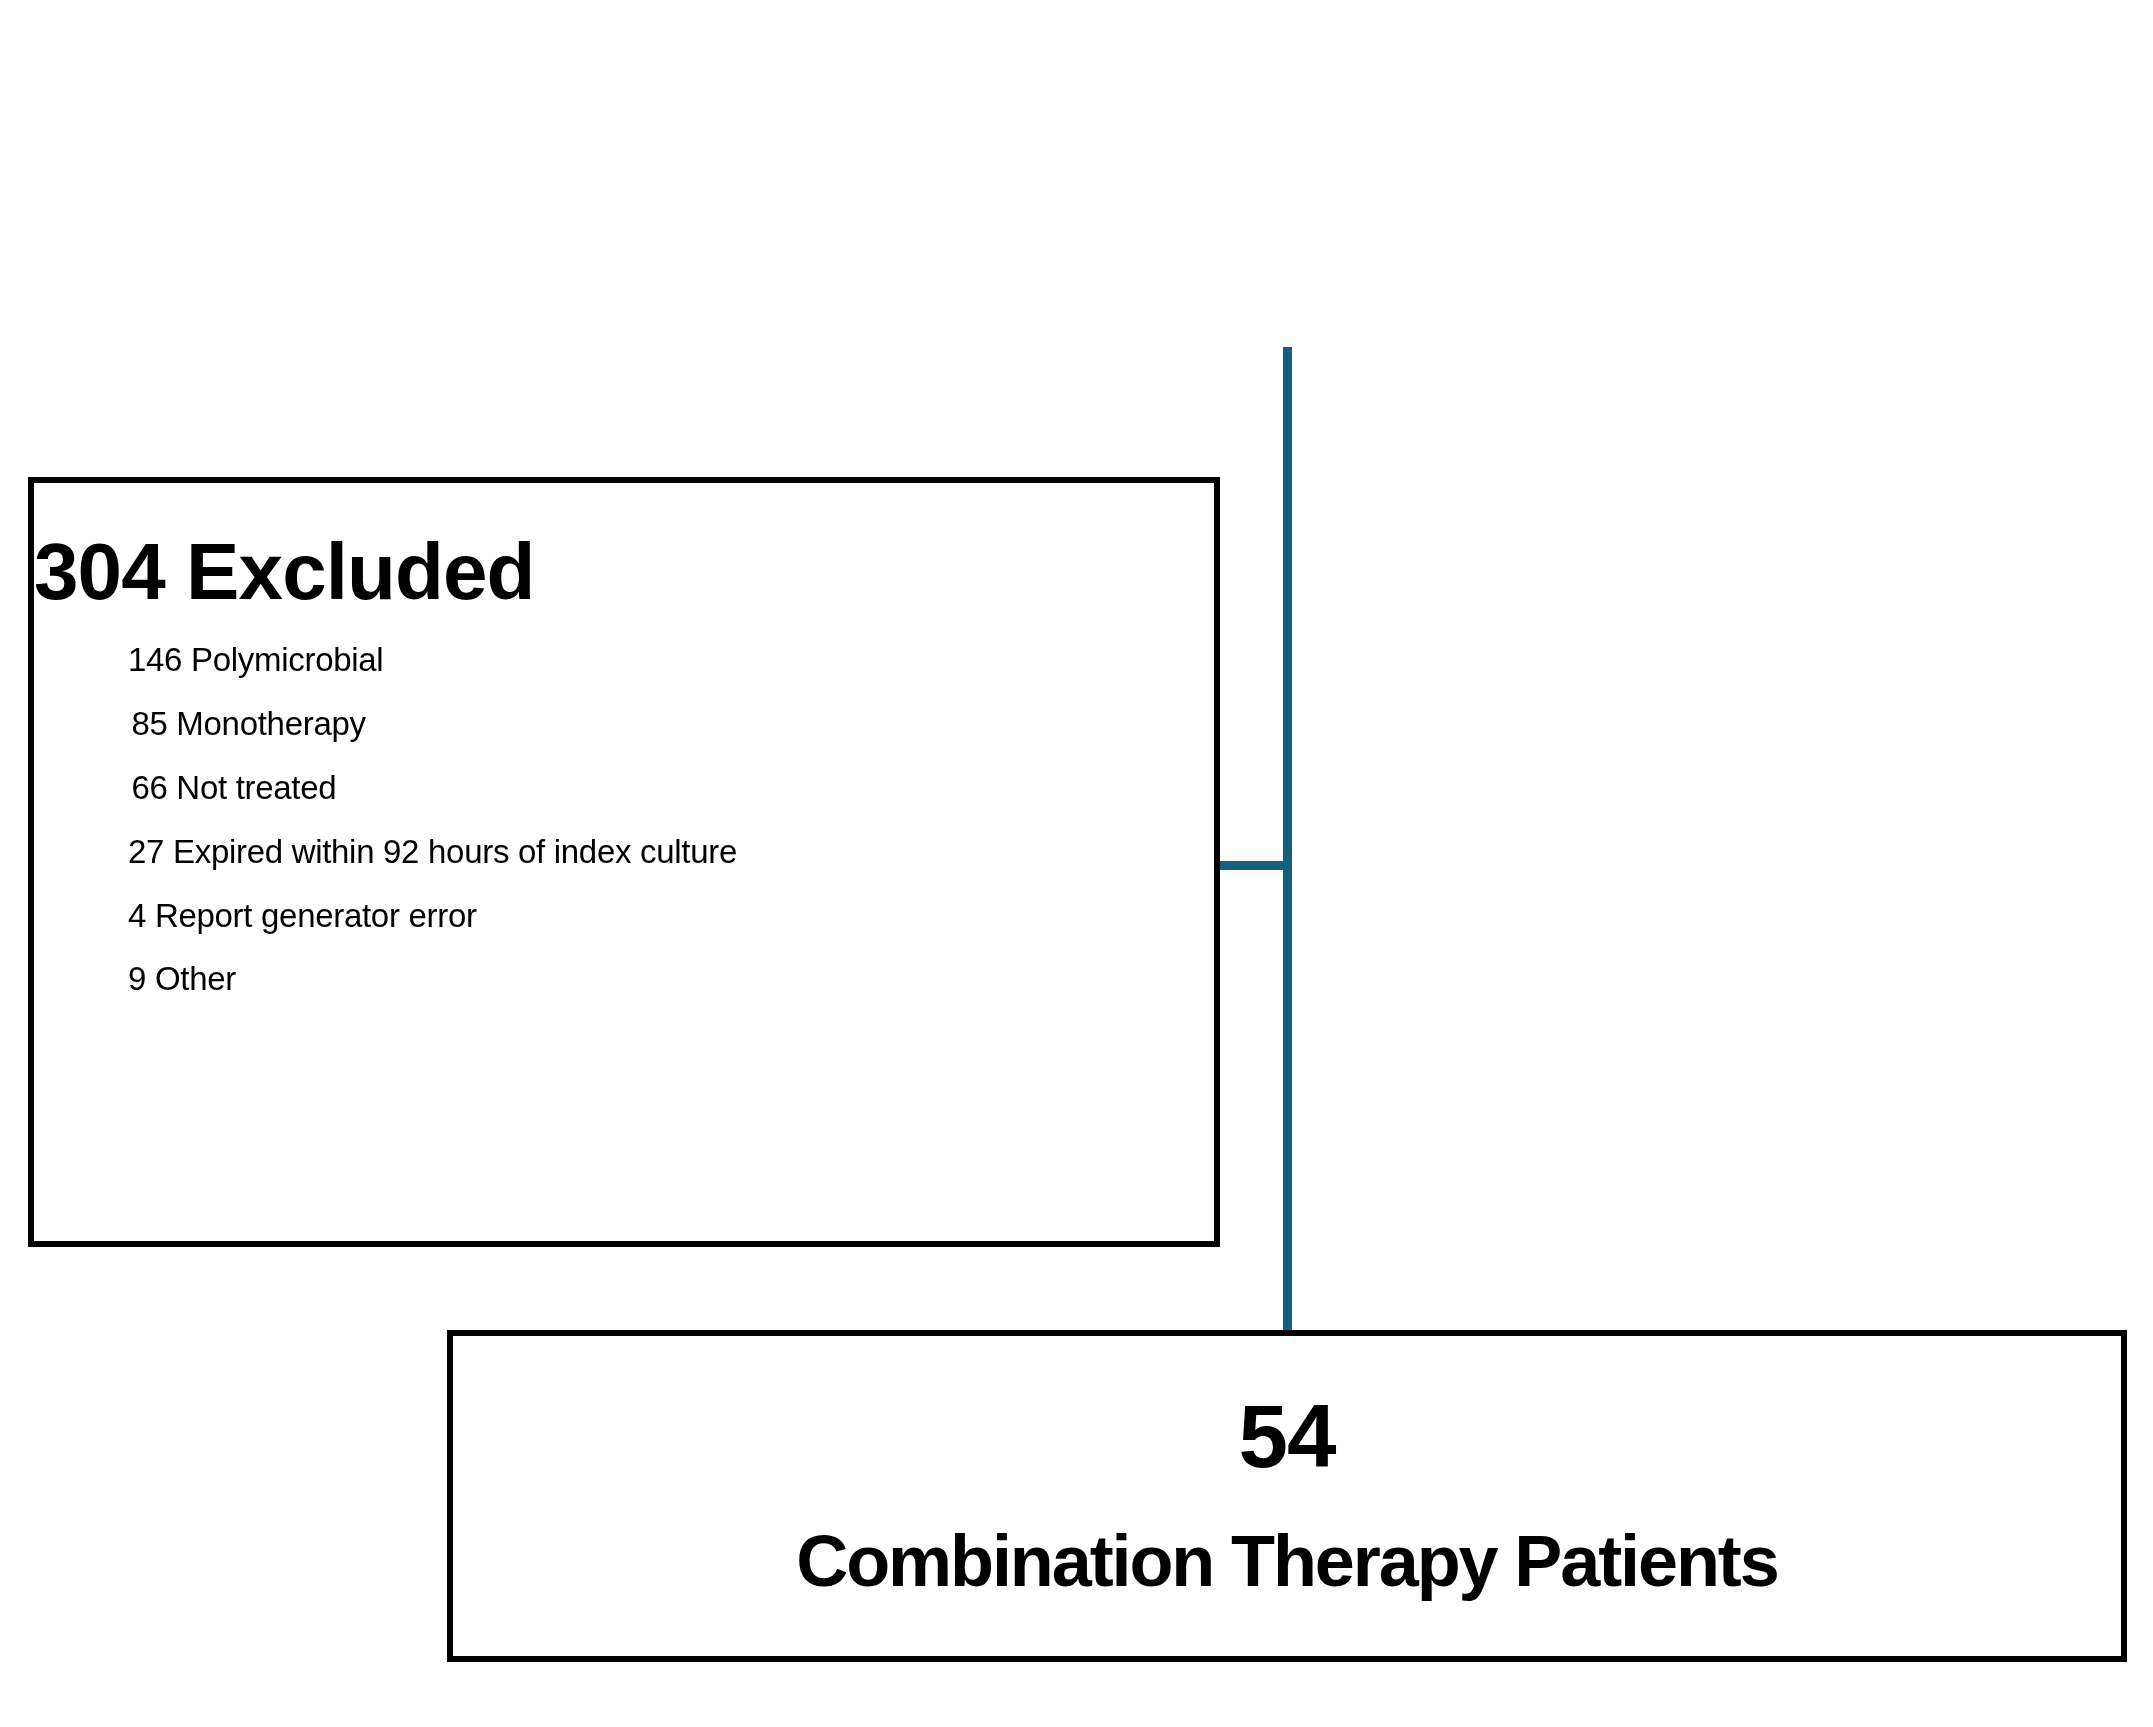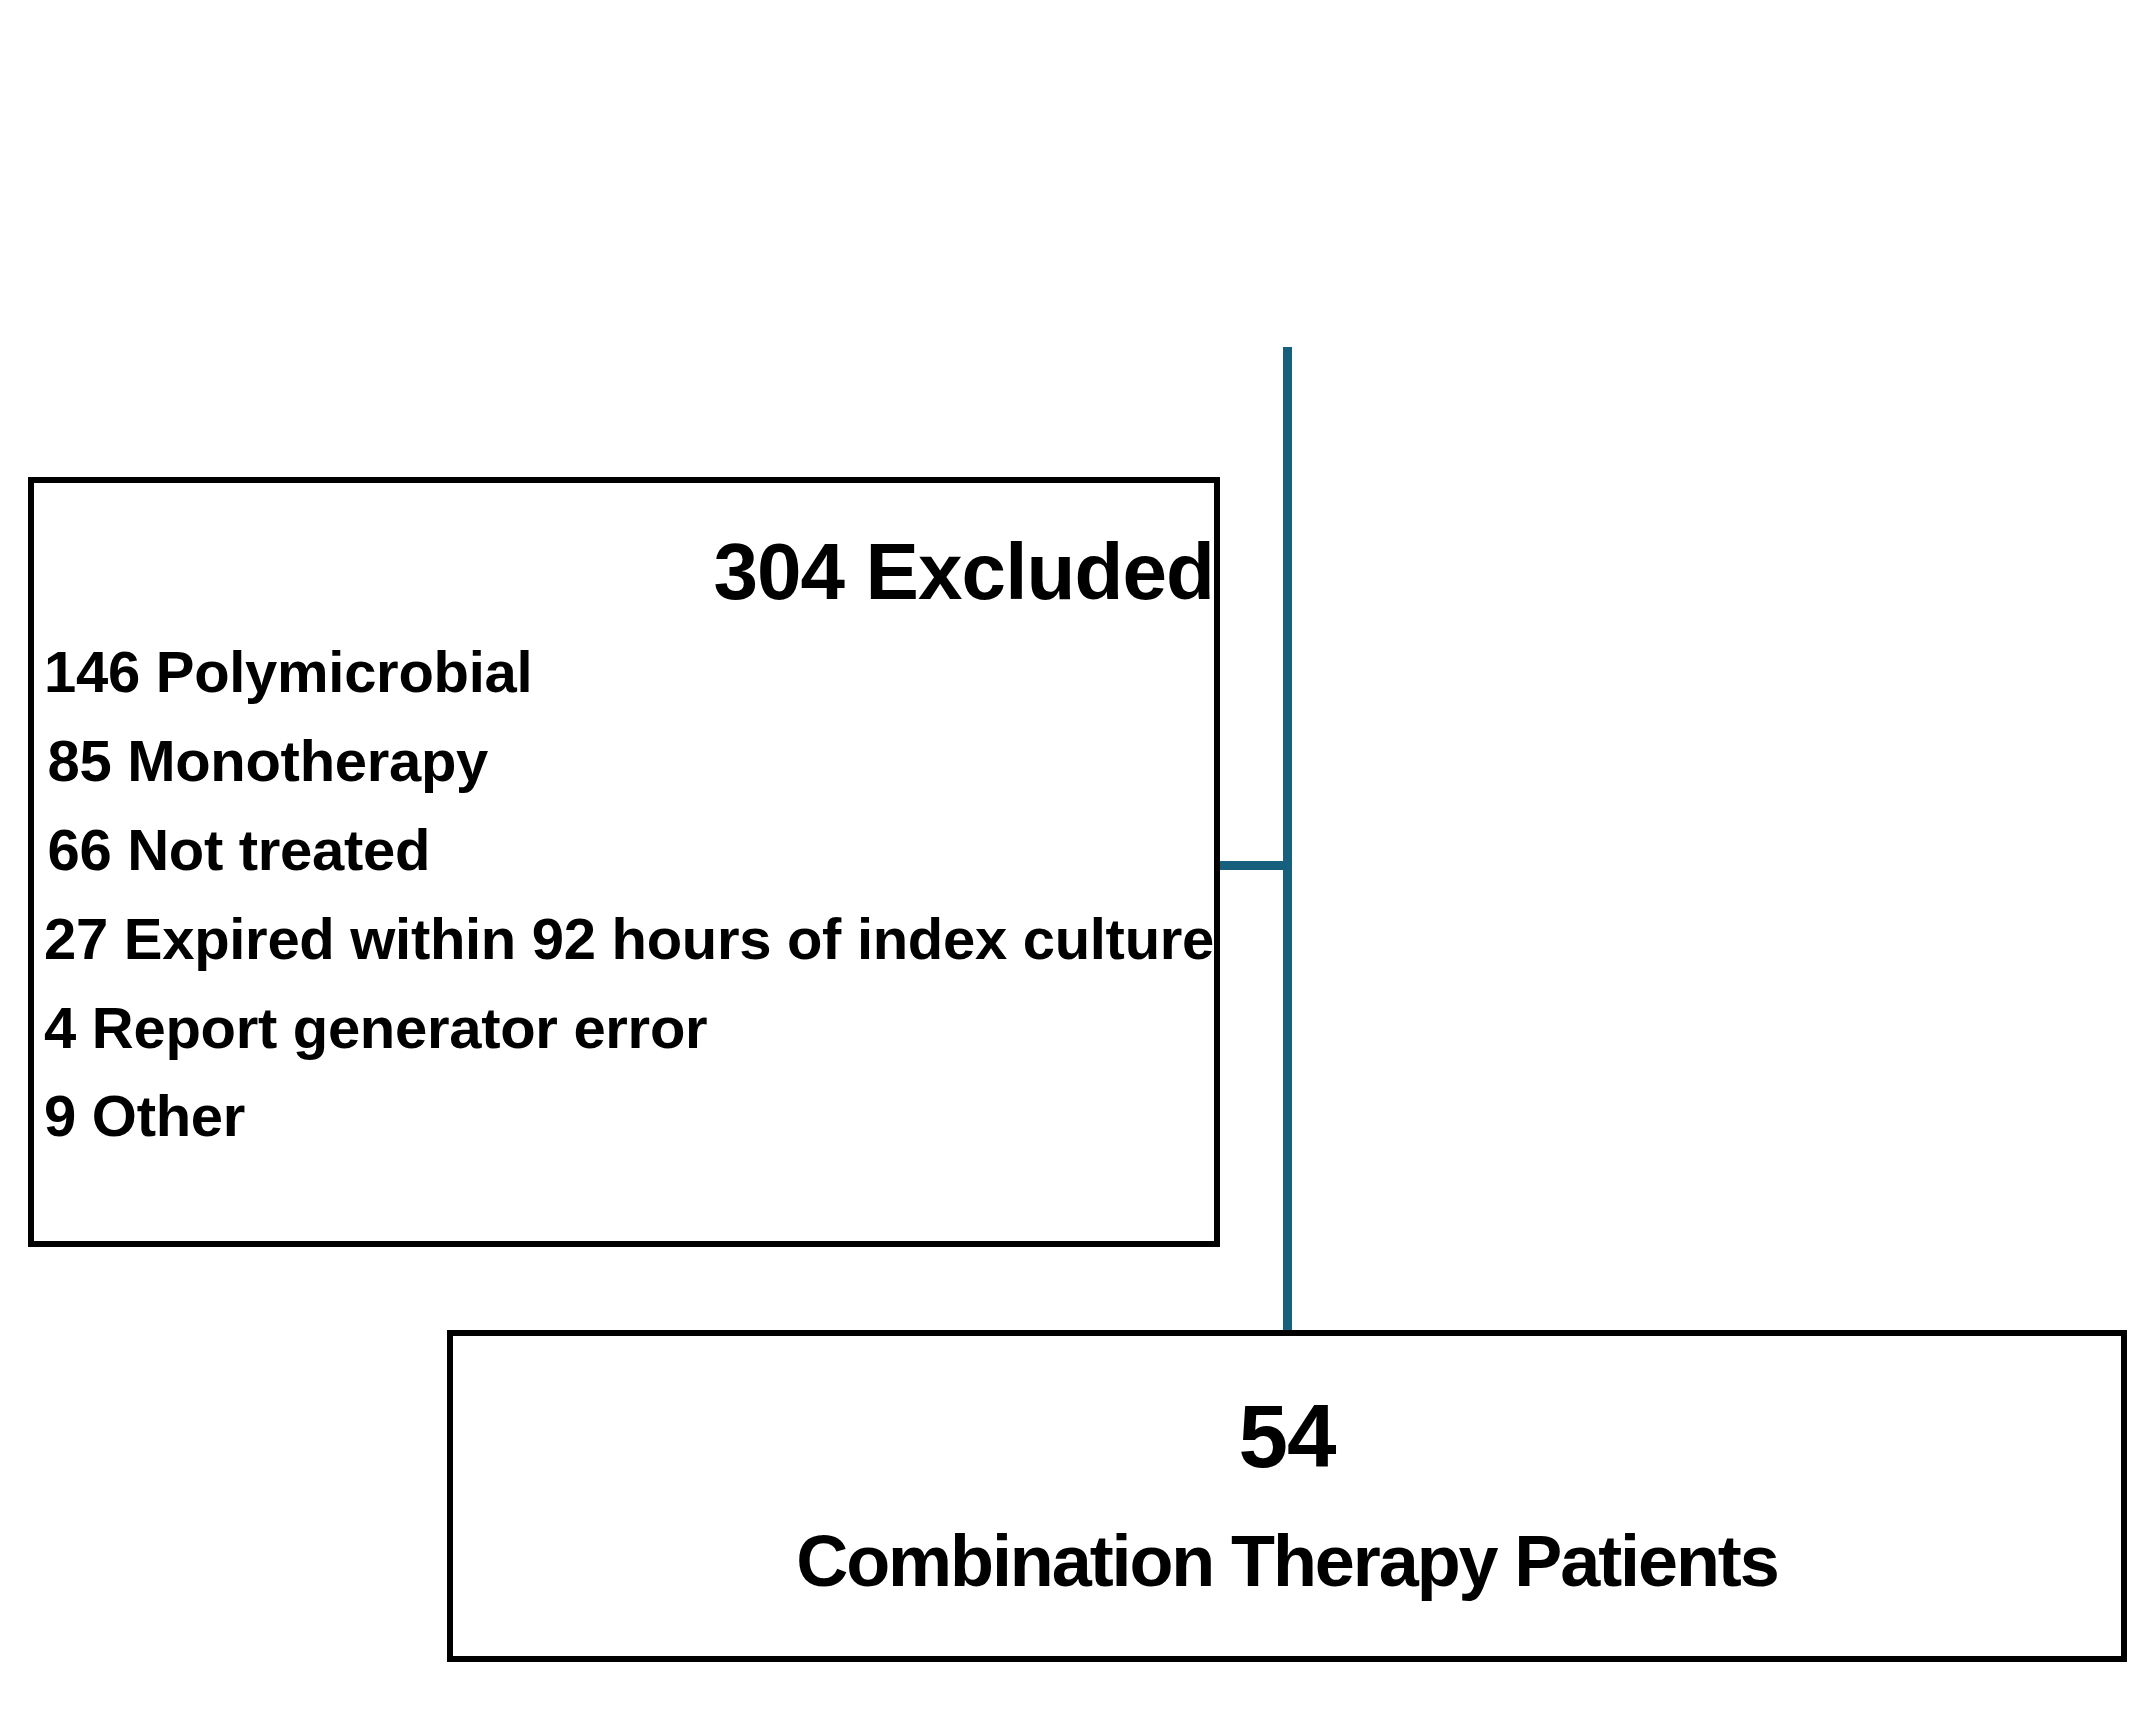--- a/index.html
+++ b/index.html
@@ -51,42 +51,42 @@
     letter-spacing: -0.9px;
     white-space: nowrap;
   }
 
   
   #node-excluded {
     left: 28px;
     top: 477px;
     width: 1192px;
     height: 770px;
-    align-items: flex-end;
+    align-items: flex-start;
     justify-content: flex-start;
     padding: 45px 0 0 0;
   }
   #node-excluded .node-heading {
     font-size: 80px;
     font-weight: 700;
     line-height: 1.1;
     letter-spacing: -0.9px;
     text-align: center;
     margin: 0 0 12px 0;
   }
   .reason-list {
     list-style: none;
     margin: 0;
     padding: 0 0 0 94px;
     display: flex;
     flex-direction: column;
   }
   .reason-item {
-    font-size: 58px;
-    font-weight: 700;
+    font-size: 33px;
+    font-weight: 400;
     line-height: 1.0;
     white-space: nowrap;
     padding: 15.4px 0;
     letter-spacing: -0.3px;
   }
   .reason-item.indent-1 { padding-left: 0px; }
   .reason-item.indent-2 { padding-left: 3.4px; }
   .reason-item.indent-3 { padding-left: 3.4px; }
   .reason-item.indent-4 { padding-left: -5.1px; }
   .reason-item.indent-5 { padding-left: 0px; }

